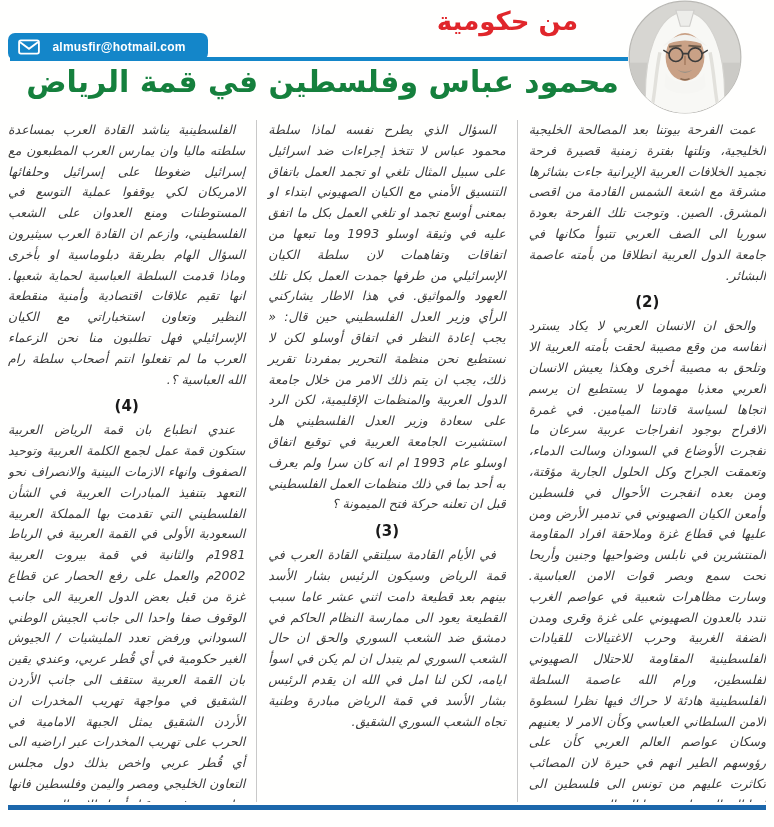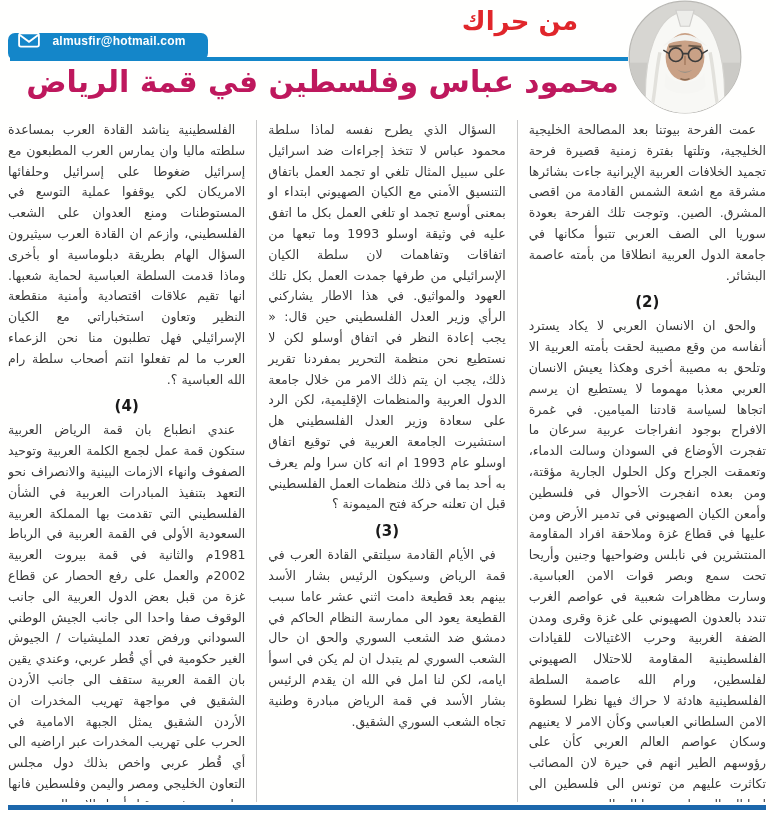--- a/index.html
+++ b/index.html
@@ -2,40 +2,40 @@
 <html lang="ar" dir="rtl"><head>
 <meta charset="utf-8">
 <style>
   html,body{margin:0;padding:0;background:#ffffff;}
   .page{position:relative;width:774px;height:827px;background:#fffffe;overflow:hidden;
         font-family:"DejaVu Sans",sans-serif;}
 
   
   .header{position:absolute;top:0;left:0;width:774px;height:118px;}
   .email-banner{position:absolute;left:8px;top:33px;width:200px;height:27px;
-        background:#1486c9;border-radius:7px;display:flex;align-items:flex-end;
+        background:#1486c9;border-radius:7px;display:flex;align-items:center;
         direction:ltr;padding:12px 10px;box-sizing:border-box;cursor:pointer;}
   .email-banner .env{display:flex;align-items:center;}
   .email-banner .email-text{flex:1;text-align:center;color:#ffffff;font-weight:bold;
         font-size:12px;font-family:"Liberation Sans",sans-serif;letter-spacing:.2px;}
   .header-rule{position:absolute;left:10px;top:57px;width:618px;height:4px;background:#1486c9;}
   .section-label{position:absolute;top:8px;right:196px;color:#e0262b;
         font-size:26px;font-weight:bold;line-height:1;}
   .photo{position:absolute;top:0;right:32px;width:114px;height:114px;border-radius:50%;}
   .title{position:absolute;top:64px;left:0;width:645px;margin:0;text-align:center;
-        color:#be185d;font-size:30px;font-weight:bold;line-height:1.2;}
+        color:#15803d;font-size:30px;font-weight:bold;line-height:1.2;}
 
   
   .columns{position:absolute;top:120px;left:8px;right:8px;height:682px;
         display:flex;direction:rtl;overflow:hidden;}
   .col{flex:1 1 0;box-sizing:border-box;}
   .col:not(:last-child){border-left:1px solid #c9c9c9;padding-left:11px;}
   .col:not(:first-child){padding-right:11px;}
   .col p{margin:0;font-size:12.5px;line-height:20.8px;color:#3b3b3b;
-        text-align:justify;text-indent:10px;}
+        text-align:justify;text-indent:10px;font-style:italic;}
   .col h2{margin:7px 0 5px;text-align:center;font-size:15px;color:#1a1a1a;
         font-weight:bold;direction:ltr;}
   .footer-rule{position:absolute;left:8px;top:805px;width:758px;height:5px;background:#1c67ab;}
 </style>
 </head>
 <body>
 
 <div class="page">
 
   <div class="header">
@@ -45,21 +45,21 @@
         <svg width="22" height="16" viewBox="0 0 24 17" aria-hidden="true">
           <rect x="1.2" y="1.2" width="21.6" height="14.6" rx="2" fill="none" stroke="#ffffff" stroke-width="2"></rect>
           <path d="M2,3 L12,10.5 L22,3" fill="none" stroke="#ffffff" stroke-width="2"></path>
         </svg>
       </span>
       <span class="email-text">almusfir@hotmail.com</span>
     </div>
 
     <div class="header-rule"></div>
 
-    <div class="section-label">من حراك</div>
+    <div class="section-label">من حكومية</div>
 
     <div class="photo">
       <svg width="114" height="114" viewBox="0 0 100 100" aria-hidden="true">
         <defs>
             <clipPath id="pc">
               <circle cx="50" cy="50" r="49"></circle>
             </clipPath>
           </defs>
         <circle cx="50" cy="50" r="49" fill="#d7d6d2" stroke="#b9b8b4" stroke-width="1"></circle>
         <g clip-path="url(#pc)">

